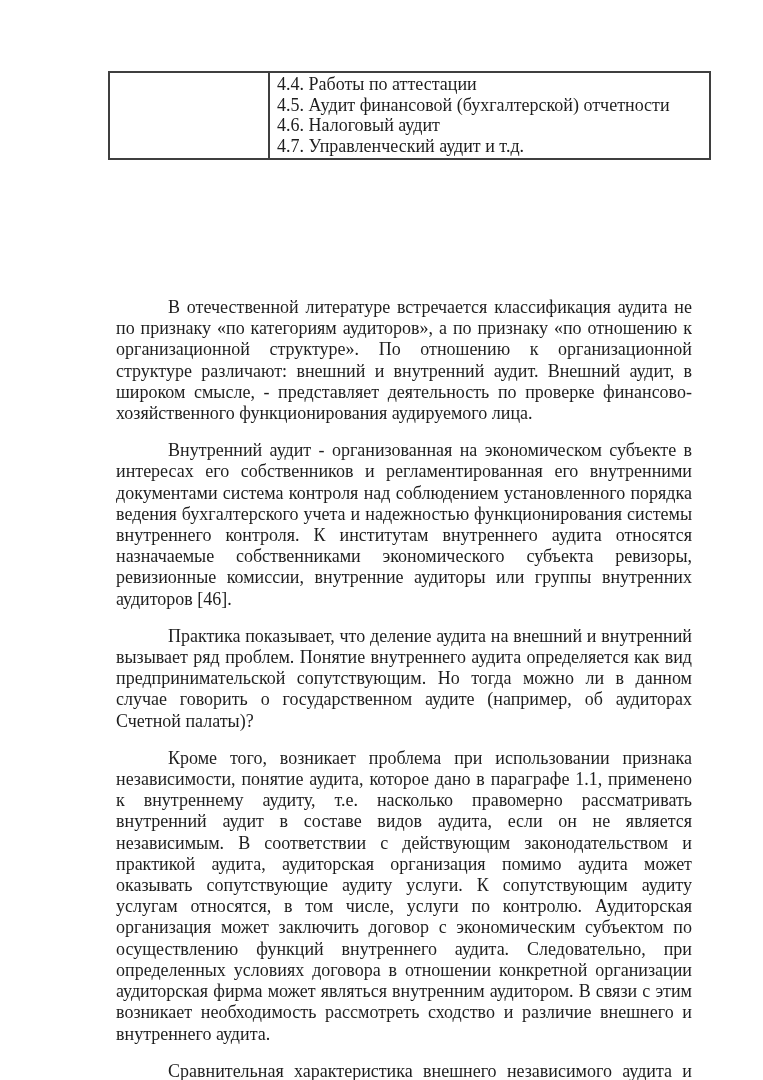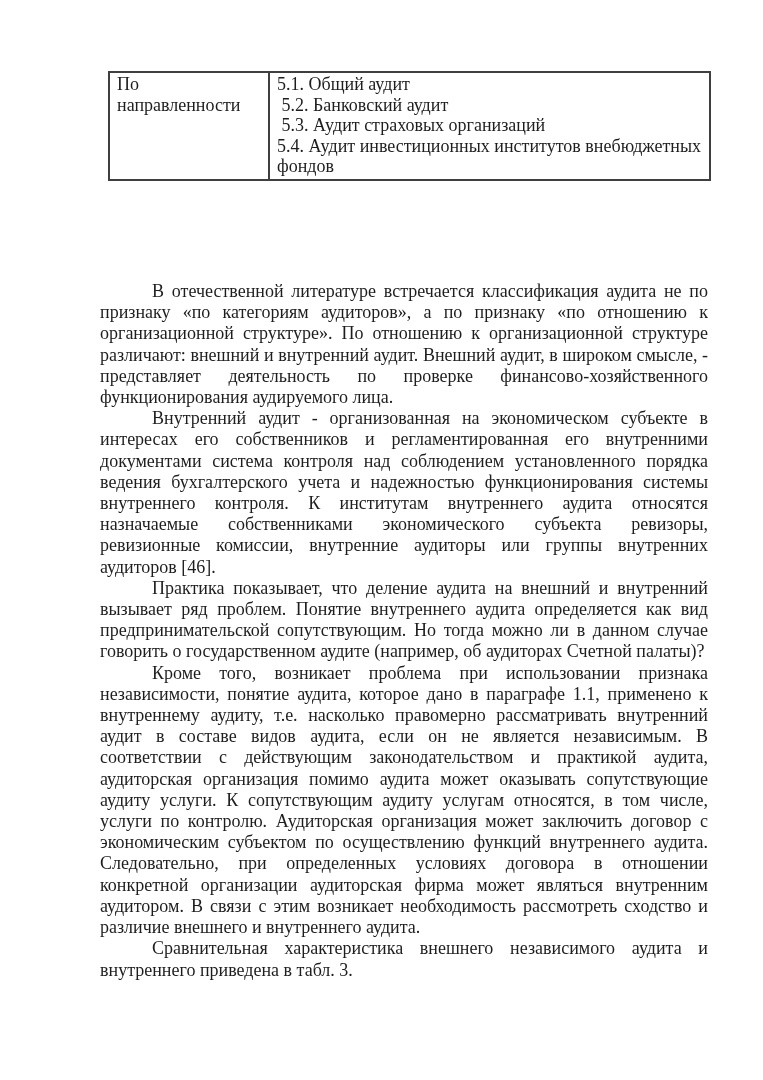--- a/index.html
+++ b/index.html
@@ -41,44 +41,44 @@
   .body-text {
     position: absolute;
     top: 281px;
     left: 100px;
     width: 608px;
     font-size: 18px;
     line-height: 21.2px;
     text-align: justify;
   }
   .body-text p {
-    margin: 0;
+    margin: 16px;
     text-indent: 52px;
   }
 </style>
 </head>
 <body>
 
 <div class="page">
 
   <table class="doc-table">
     <colgroup>
       <col class="c-category">
       <col class="c-items">
     </colgroup>
     <tbody>
       <tr>
         <td>
-          <div class="table-item">По направленности</div>
+          <div class="table-item"></div>
         </td>
         <td>
-          <div class="table-item">5.1. Общий аудит</div>
-          <div class="table-item"> 5.2. Банковский аудит</div>
-          <div class="table-item"> 5.3. Аудит страховых организаций</div>
-          <div class="table-item">5.4. Аудит инвестиционных институтов внебюджетных фондов</div>
+          <div class="table-item">4.4. Работы по аттестации</div>
+          <div class="table-item">4.5. Аудит финансовой (бухгалтерской) отчетности</div>
+          <div class="table-item">4.6. Налоговый аудит</div>
+          <div class="table-item">4.7. Управленческий аудит и т.д.</div>
         </td>
       </tr>
     </tbody>
   </table>
 
   <div class="body-text">
     <p>В отечественной литературе встречается классификация аудита не по признаку «по категориям аудиторов», а по признаку «по отношению к организационной структуре». По отношению к организационной структуре различают: внешний и внутренний аудит. Внешний аудит, в широком смысле, - представляет деятельность по проверке финансово-хозяйственного функционирования аудируемого лица.</p>
     <p>Внутренний аудит - организованная на экономическом субъекте в интересах его собственников и регламентированная его внутренними документами система контроля над соблюдением установленного порядка ведения бухгалтерского учета и надежностью функционирования системы внутреннего контроля. К институтам внутреннего аудита относятся назначаемые собственниками экономического субъекта ревизоры, ревизионные комиссии, внутренние аудиторы или группы внутренних аудиторов [46].</p>
     <p>Практика показывает, что деление аудита на внешний и внутренний вызывает ряд проблем. Понятие внутреннего аудита определяется как вид предпринимательской сопутствующим. Но тогда можно ли в данном случае говорить о государственном аудите (например, об аудиторах Счетной палаты)?</p>
     <p>Кроме того, возникает проблема при использовании признака независимости, понятие аудита, которое дано в параграфе 1.1, применено к внутреннему аудиту, т.е.  насколько правомерно рассматривать внутренний аудит в составе видов аудита, если он не является независимым. В соответствии с действующим законодательством и практикой аудита, аудиторская организация помимо аудита может оказывать сопутствующие аудиту услуги. К сопутствующим аудиту услугам относятся, в том числе, услуги по контролю. Аудиторская организация может заключить договор с экономическим субъектом по осуществлению функций внутреннего аудита. Следовательно, при определенных условиях договора в отношении конкретной организации аудиторская фирма может являться внутренним аудитором. В связи с этим возникает необходимость рассмотреть сходство и различие внешнего и внутреннего аудита.</p>

